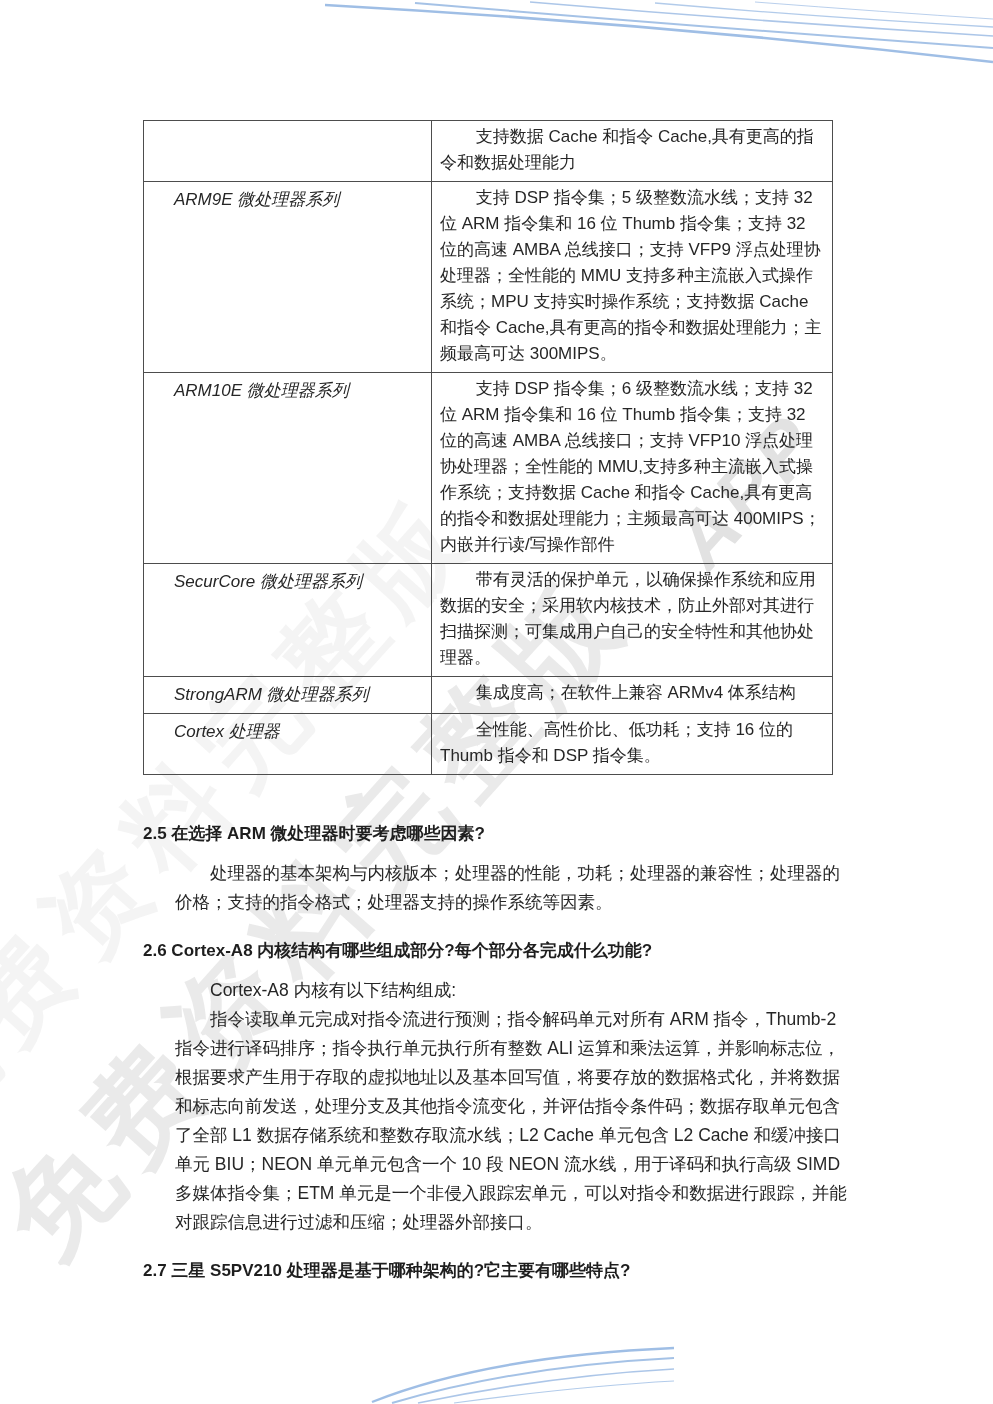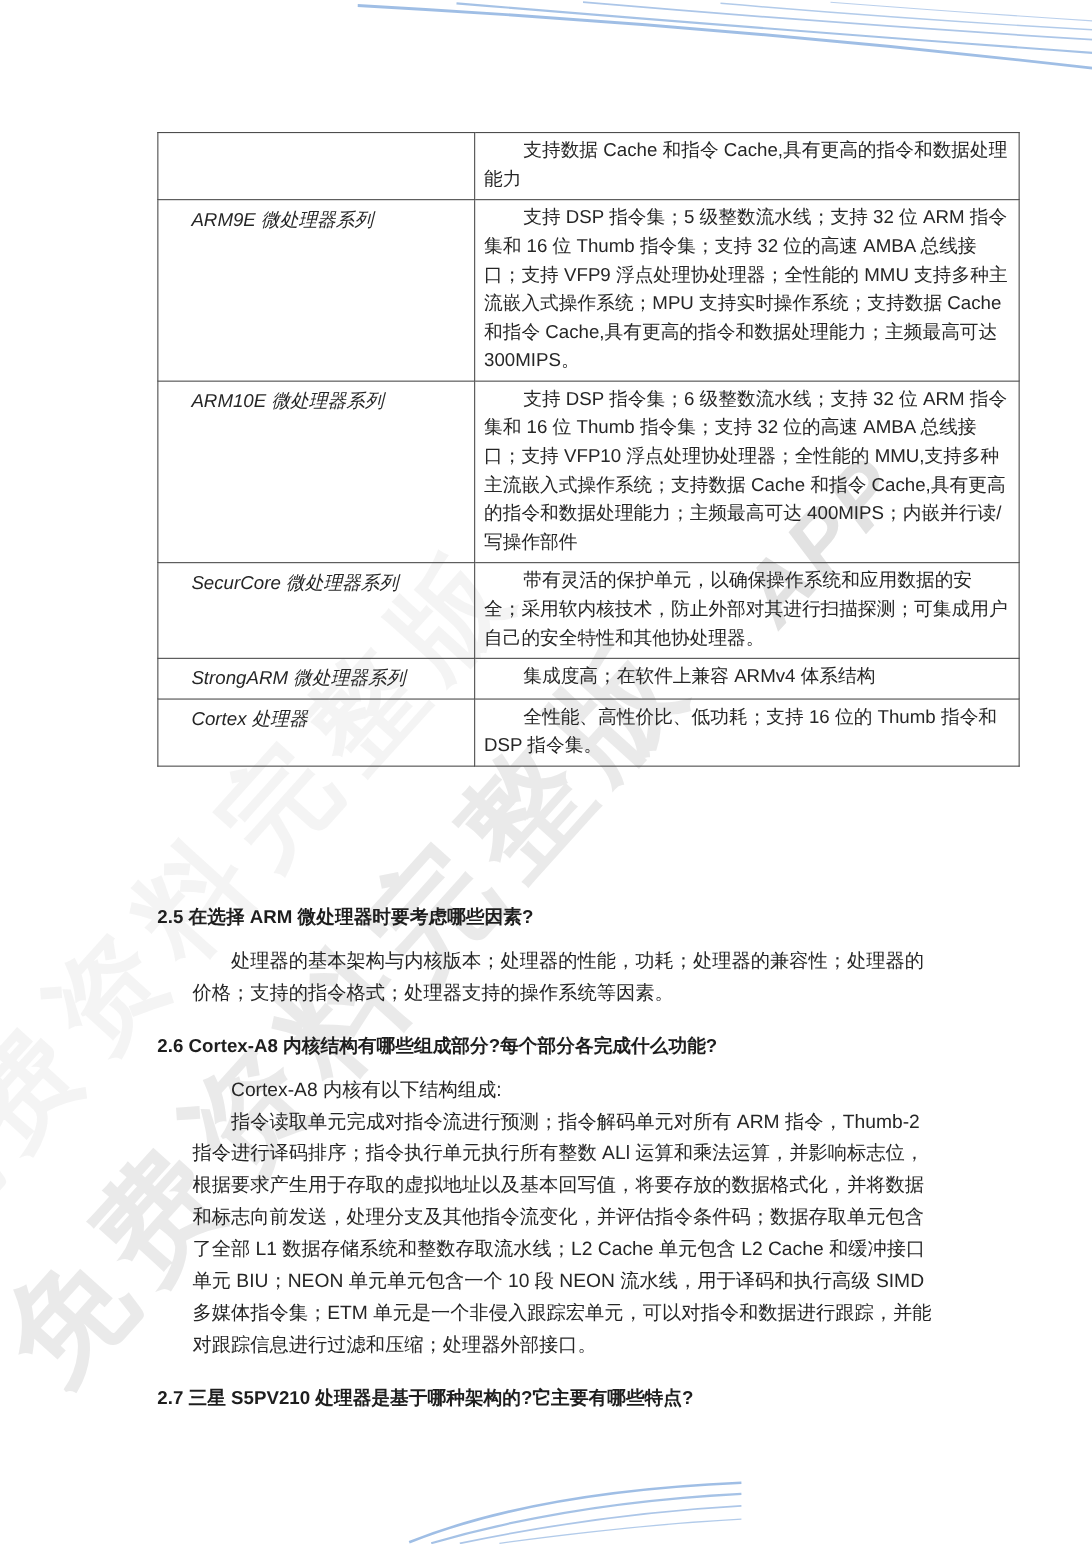--- a/index.html
+++ b/index.html
@@ -9,21 +9,21 @@
     margin:0 auto;
     background:#ffffff;
     overflow:hidden;
     font-family:"Liberation Sans","DejaVu Sans",sans-serif;
     color:#262626;
   }
 
   
   .proc-table {
     position:absolute; top:120px; left:143px;
-    width:784px;
+    width:690px;
     border-collapse:collapse; table-layout:fixed;
     font-size:17px; line-height:26px;
     background:transparent;
   }
   .proc-table td {
     border:1px solid #4d4d4d;
     vertical-align:top;
     padding:3px 10px 5px 8px;
   }
   .proc-table td.series-cell {

